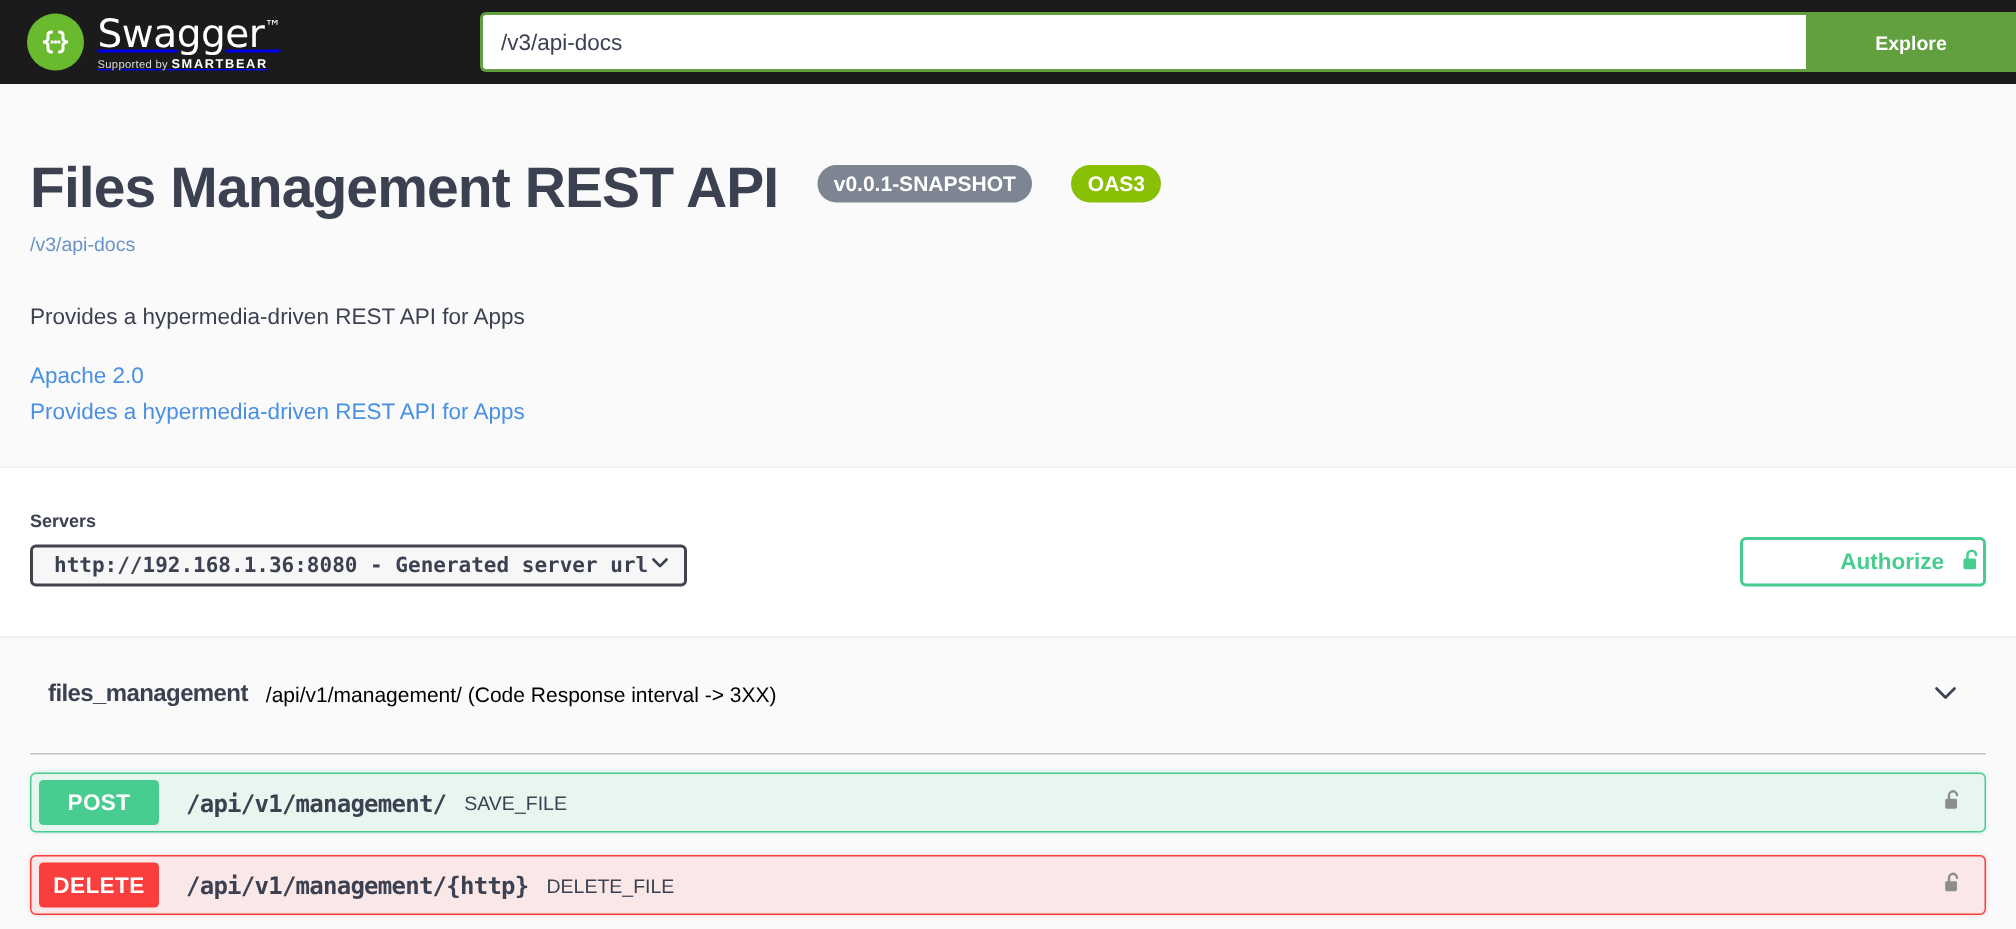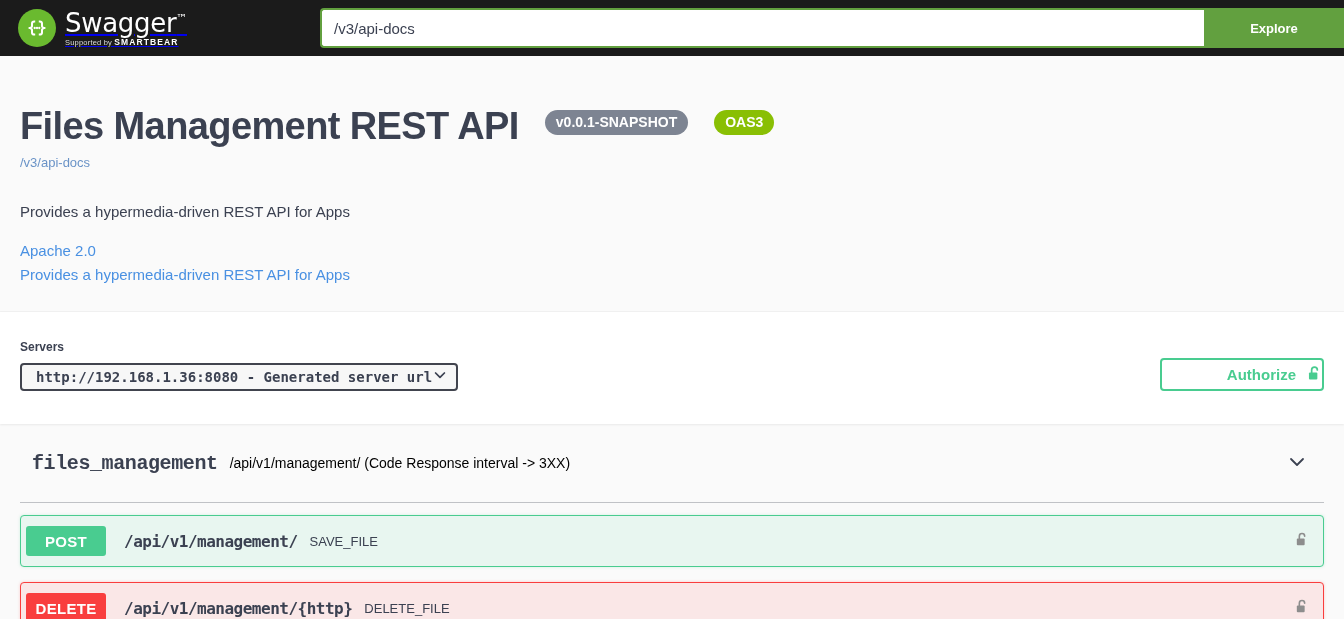--- a/index.html
+++ b/index.html
@@ -263,24 +263,24 @@
   .tag-header {
     display: flex;
     align-items: center;
     height: 78px;
     padding: 0 12px 0 12px;
     cursor: pointer;
     border-bottom: 1px solid rgba(59,65,81,0.3);
     margin: 0 0 0 0;
   }
   .tag-name {
-    font-size: 20px;
-    font-weight: 700;
-    color: #3b4151;
-    font-family: Liberation Mono, monospace;
+    font-size: 16px;
+    font-weight: 700;
+    color: #3b4151;
+    font-family: Liberation Sans, sans-serif;
     margin: 0;
     letter-spacing: -0.4px;
   }
   .tag-desc {
     font-size: 14px;
     color: #000000;
     margin-left: 12px;
     flex: 1 1 auto;
   }
   .tag-toggle {
@@ -292,21 +292,21 @@
     background: transparent;
     border: none;
     cursor: pointer;
   }
 
   
   .op-list { padding-top: 12px; }
   .op-row {
     display: flex;
     align-items: center;
-    height: 52px;
+    height: 40px;
     border-radius: 4px;
     margin-bottom: 15px;
     padding: 0 11px 0 5px;
     box-sizing: border-box;
     cursor: pointer;
   }
   .op-post {
     background: #e8f6f0;
     border: 1px solid #49cc90;
     box-shadow: 0 0 3px rgba(73,204,144,0.25);

